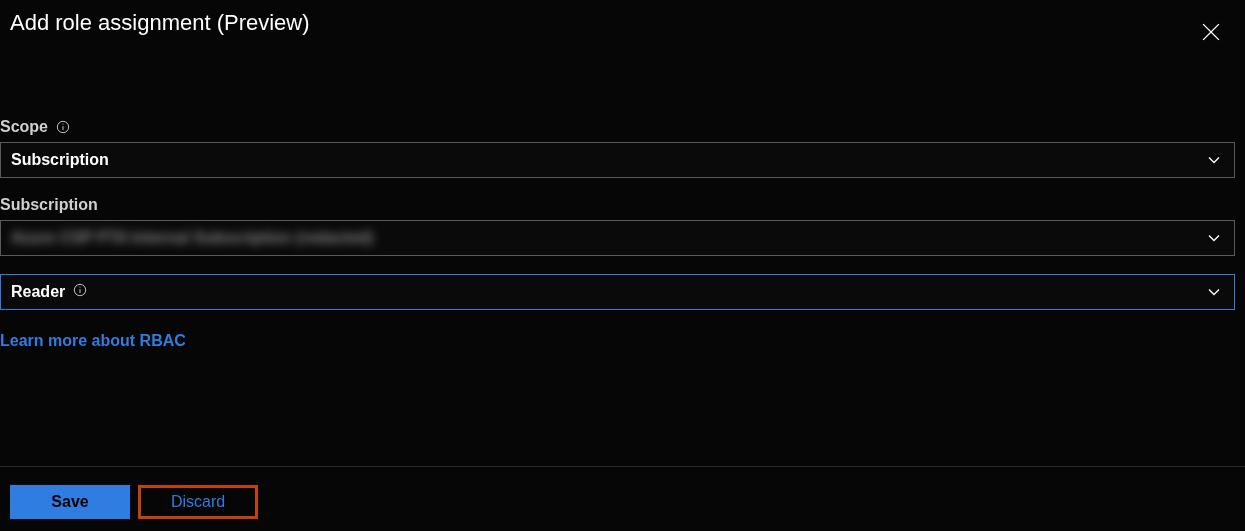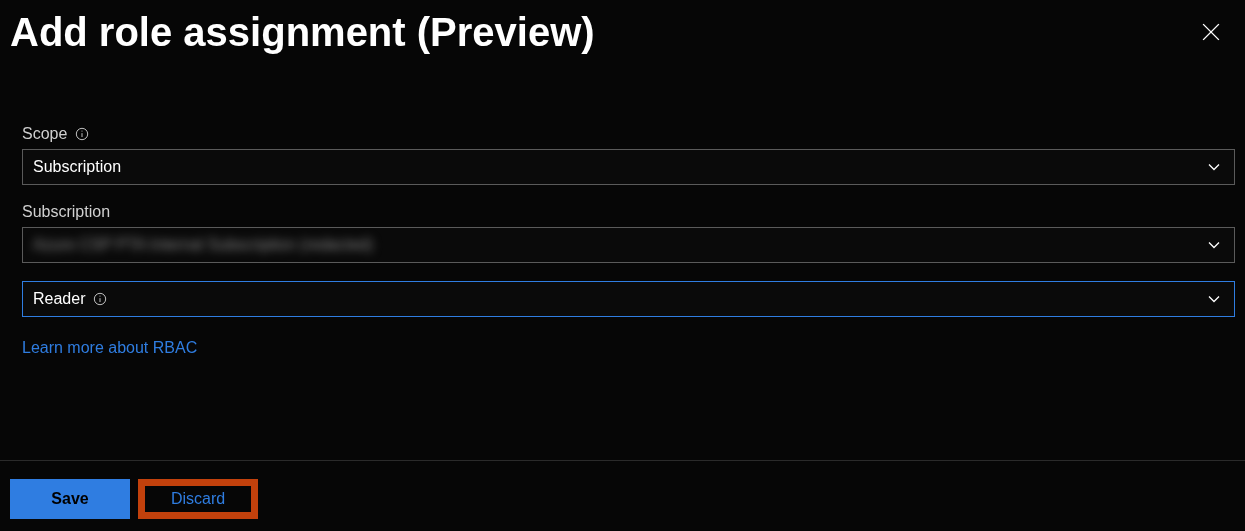--- a/index.html
+++ b/index.html
@@ -18,39 +18,40 @@
     height: 100%;
     box-sizing: border-box;
   }
   .header {
     display: flex;
     align-items: flex-start;
     justify-content: space-between;
     padding: 10px 18px 0 10px;
   }
   .title {
-    font-size: 40px;
-    font-weight: 700;
+    font-size: 22px;
+    font-weight: 400;
     color: #ffffff;
     margin: 0;
   }
   .close-btn {
     width: 32px;
     height: 32px;
     display: flex;
     align-items: center;
     justify-content: center;
     cursor: pointer;
     margin-top: 6px;
     color: #ffffff;
   }
   .close-btn svg { width: 18px; height: 18px; }
 
   .form-area {
-    padding: 70px 10px 0 22px;
+    padding: 70px 10px 0 0;
+    font-weight: bold;
   }
   .field-group { margin-bottom: 18px; }
   .field-label-row {
     display: flex;
     align-items: center;
     gap: 8px;
     margin-bottom: 6px;
     color: #d0d0d0;
     font-size: 16px;
   }
@@ -82,21 +83,20 @@
     right: 12px;
     top: 50%;
     transform: translateY(-50%);
     width: 16px;
     height: 16px;
     color: #ffffff;
   }
   .select-box .chevron svg { width: 16px; height: 16px; }
   .value-with-info {
     display: flex;
-    align-items: center;
     gap: 8px;
   }
   .redacted {
     filter: blur(5px);
     color: #8a8a8a;
     user-select: none;
   }
   .link {
     color: #2f7de1;
     font-size: 16px;
@@ -110,39 +110,39 @@
     left: 0;
     right: 0;
     bottom: 0;
     border-top: 1px solid #2a2a2a;
     padding: 18px 10px 12px 10px;
     display: flex;
     gap: 8px;
   }
   .btn {
     min-width: 120px;
-    height: 40px;
+    height: 34px;
     display: flex;
     align-items: center;
     justify-content: center;
     font-size: 16px;
     cursor: pointer;
     box-sizing: border-box;
     padding: 0 20px;
   }
   .btn-primary {
     background: #2f7de1;
     color: #000000;
     font-weight: 600;
     border: 1px solid #2f7de1;
   }
   .btn-secondary {
     background: transparent;
     color: #2f7de1;
-    border: 7px solid #c2410c;
+    border: 3px solid #c2410c;
   }
 </style>
 </head>
 <body>
 
 <div class="panel">
 
   <div class="header">
     <h1 class="title">Add role assignment (Preview)</h1>
     <div class="close-btn">

